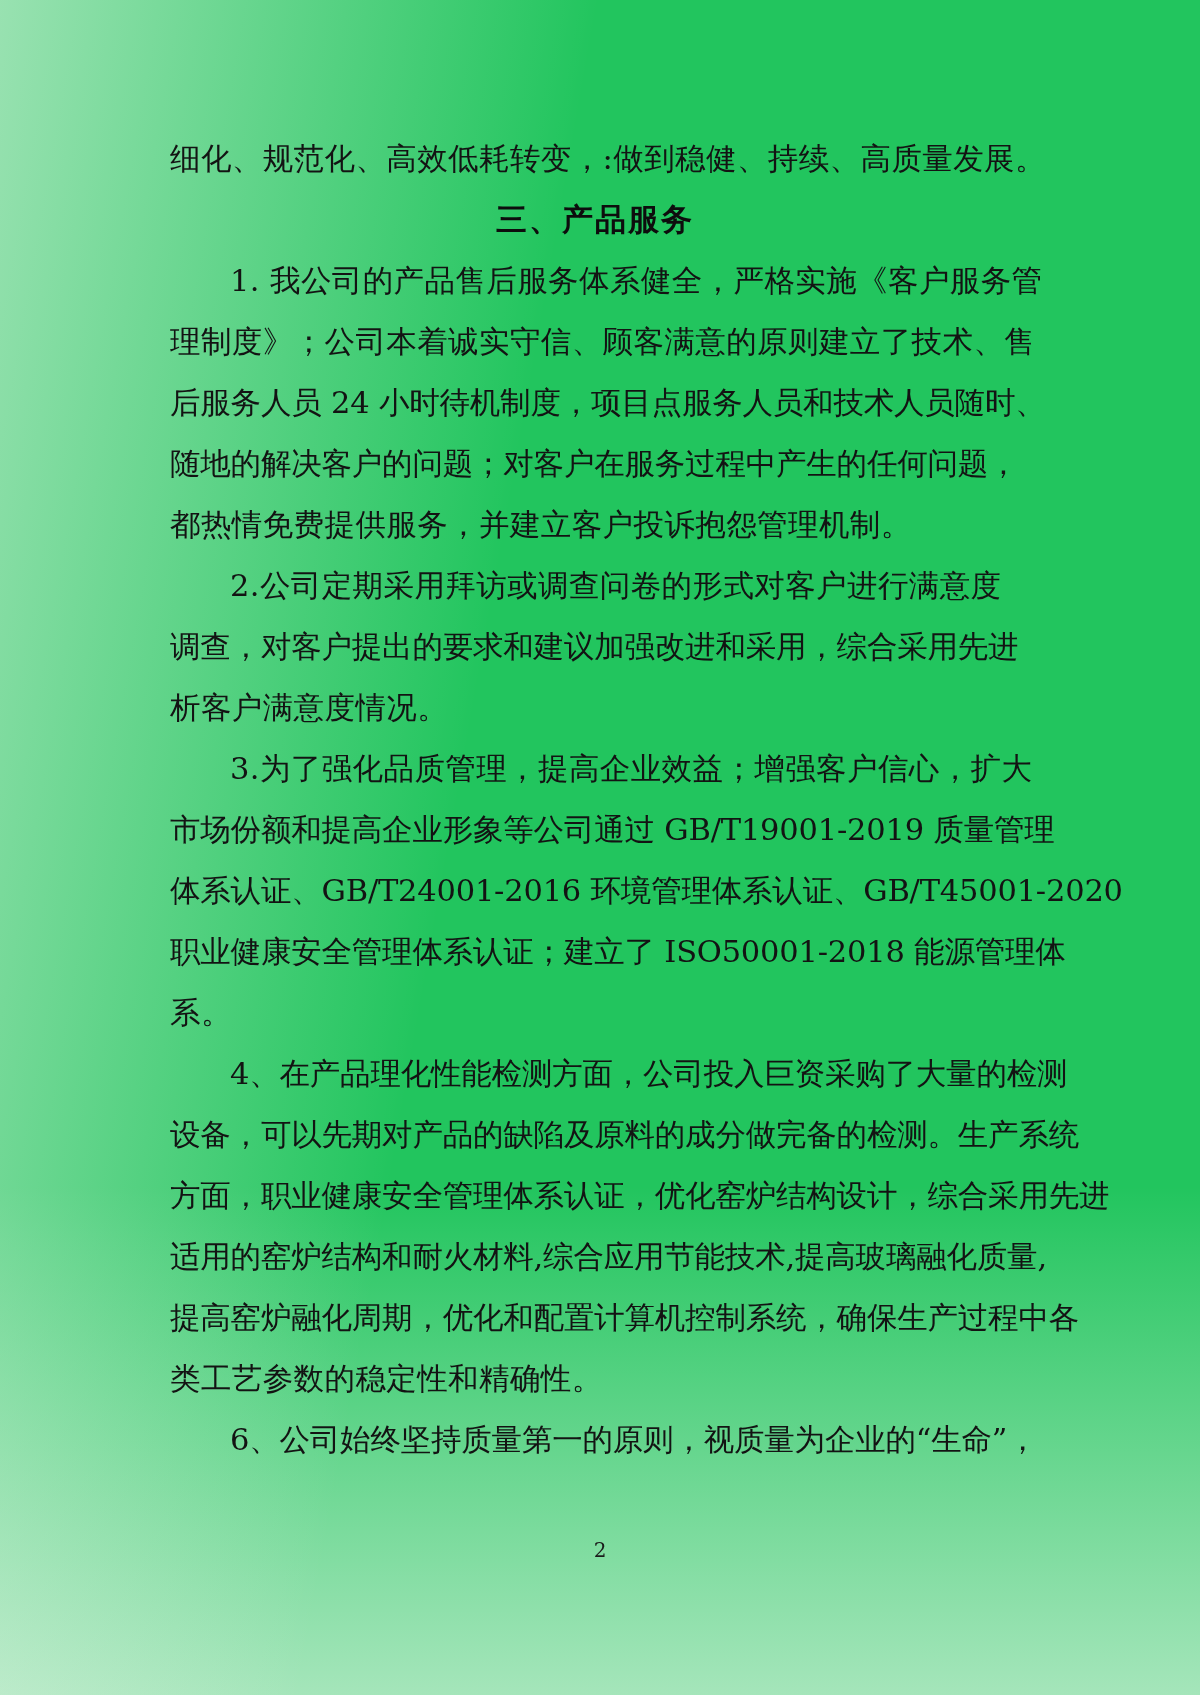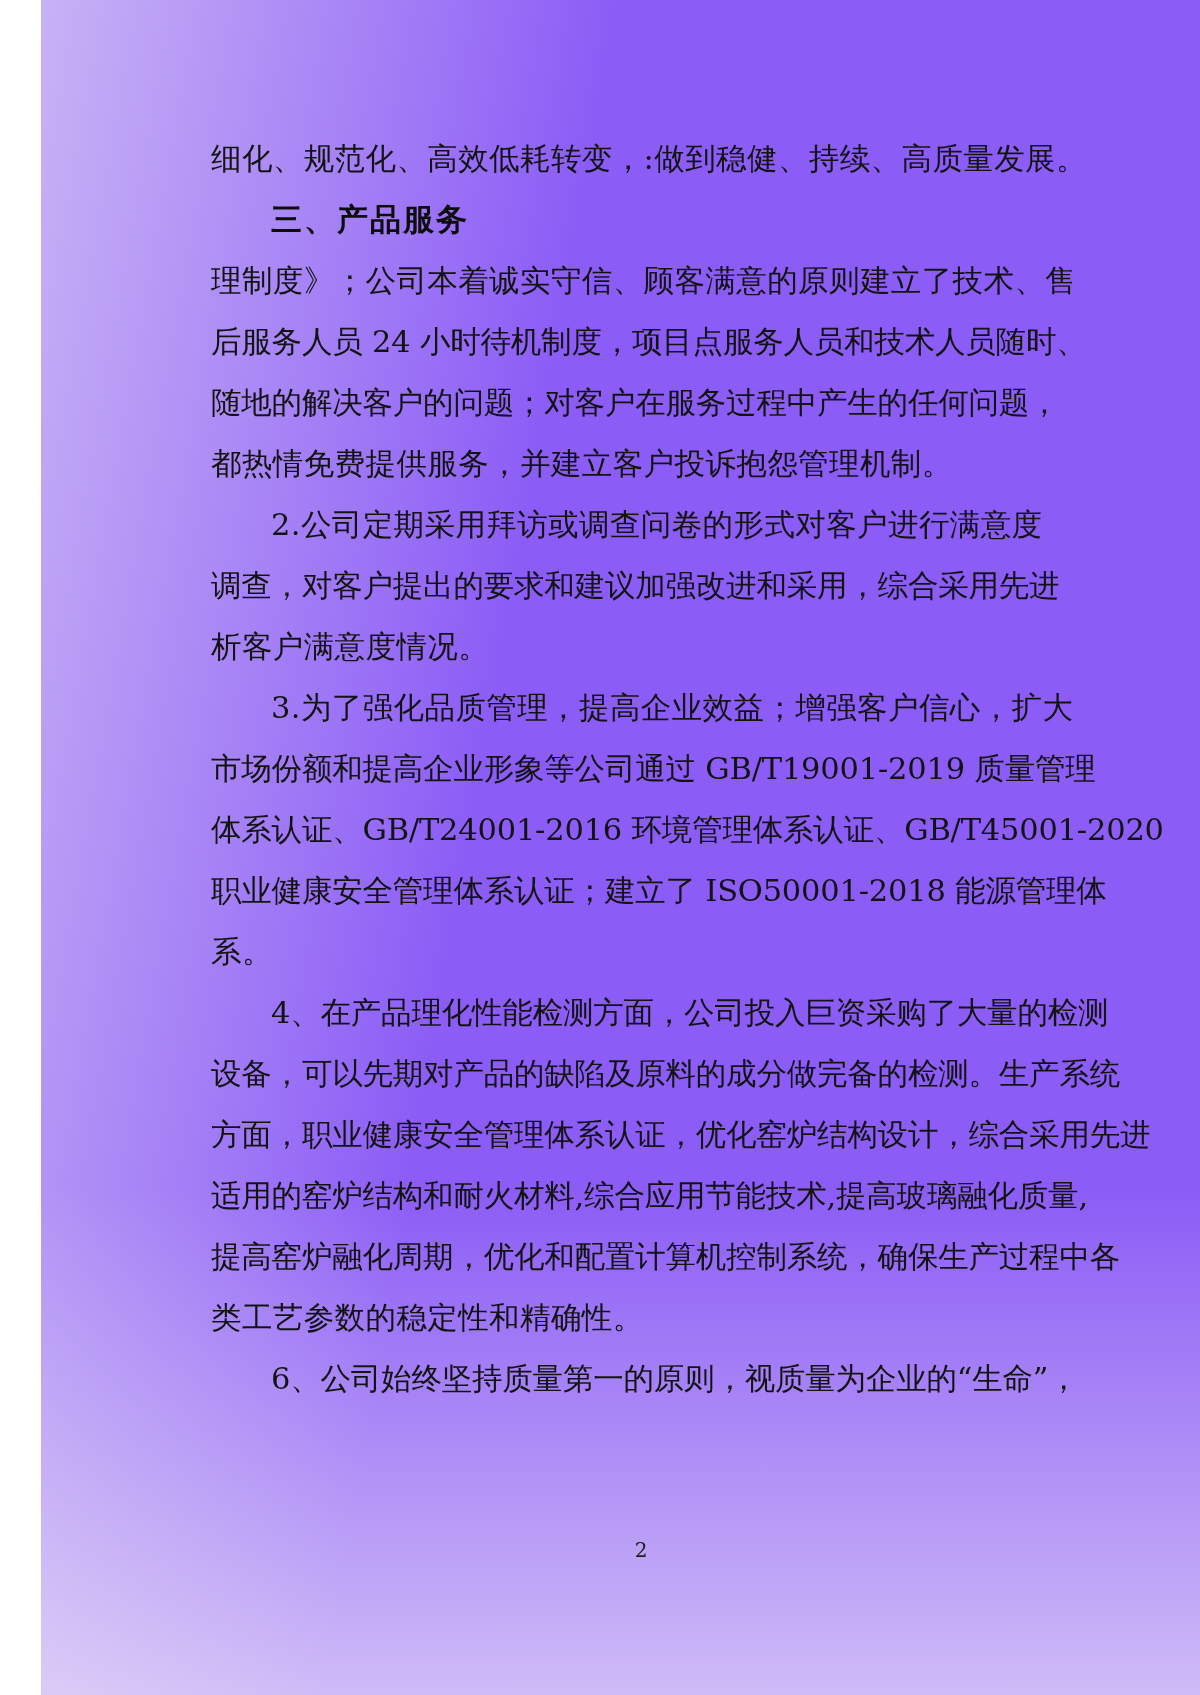--- a/index.html
+++ b/index.html
@@ -13,23 +13,22 @@
     height: 1695px;
     position: relative;
     font-family: "DejaVu Serif", "Liberation Serif", serif;
     color: #1a1a1a;
     overflow: hidden;
   }
 
   .page {
     position: absolute;
     inset: 0;
-    background: #8b5cf6;
+    background: #22c55e;
     box-sizing: border-box;
-    margin-left: 41px;
   }
 
   
   .paper-tint {
     position: absolute;
     inset: 0;
     background:
       linear-gradient(100deg, rgba(250,249,245,0.55) 0%, rgba(255,255,255,0) 40%),
       linear-gradient(0deg, rgba(252,251,248,0.6) 0%, rgba(255,255,255,0) 30%);
     pointer-events: none;
@@ -57,20 +56,21 @@
   }
 
   .heading {
     font-size: 31px;
     line-height: 61px;
     letter-spacing: 2px;
     text-indent: 60px;
     font-weight: 700;
     color: #0d0d0d;
     white-space: nowrap;
+    text-align: center;
   }
 
   
   .tight { letter-spacing: -0.2px; }
 
   .page-number {
     position: absolute;
     top: 1538px;
     left: 0;
     width: 1200px;
@@ -85,20 +85,21 @@
 
 <div class="page">
   <div class="paper-tint"></div>
 
   <div class="content">
 
     <div class="line">细化、规范化、高效低耗转变，:做到稳健、持续、高质量发展。</div>
 
     <div class="heading">三、产品服务</div>
 
+    <div class="line indent">1. 我公司的产品售后服务体系健全，严格实施《客户服务管</div>
     <div class="line">理制度》；公司本着诚实守信、顾客满意的原则建立了技术、售</div>
     <div class="line tight">后服务人员 24 小时待机制度，项目点服务人员和技术人员随时、</div>
     <div class="line tight">随地的解决客户的问题；对客户在服务过程中产生的任何问题，</div>
     <div class="line">都热情免费提供服务，并建立客户投诉抱怨管理机制。</div>
 
     <div class="line indent">2.公司定期采用拜访或调查问卷的形式对客户进行满意度</div>
     <div class="line tight">调查，对客户提出的要求和建议加强改进和采用，综合采用先进</div>
     <div class="line">析客户满意度情况。</div>
 
     <div class="line indent">3.为了强化品质管理，提高企业效益；增强客户信心，扩大</div>

